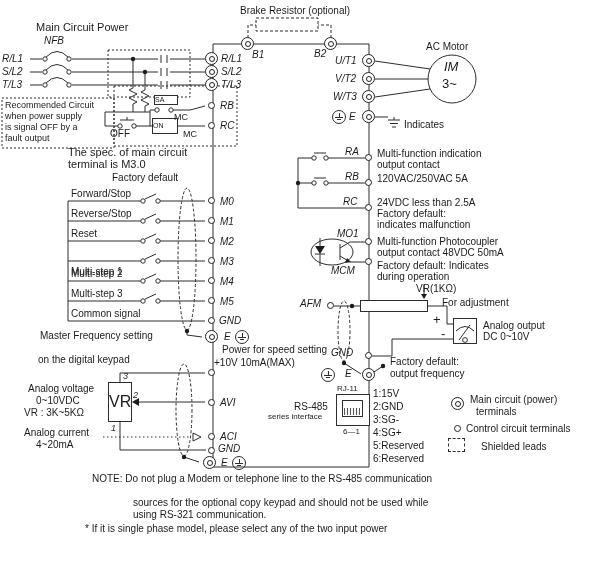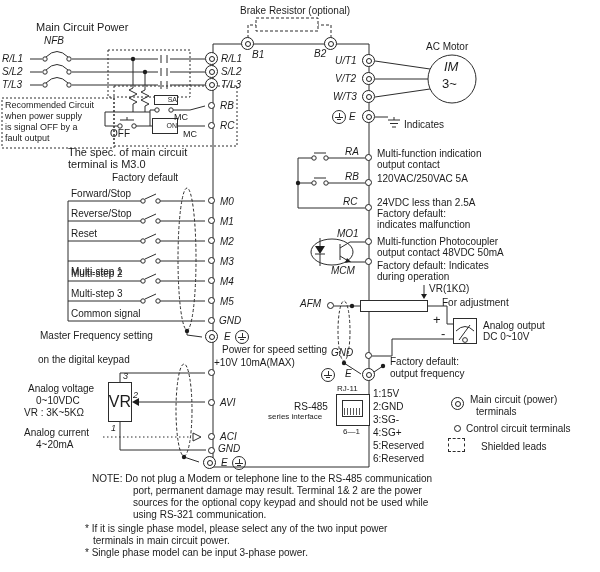--- a/index.html
+++ b/index.html
@@ -12,21 +12,21 @@
   .s9{font-size:9px;line-height:10px}
   .s8{font-size:8px;line-height:9px}
   .s7{font-size:7px;line-height:8px}
   .s13{font-size:13px;line-height:13px}
   .tm{position:absolute;width:13px;height:13px;border:1.3px solid #222;border-radius:50%;
       background:#fff;box-sizing:border-box;display:flex;align-items:center;justify-content:center;z-index:3}
   .tm::after{content:"";width:4px;height:4px;border:1.2px solid #222;border-radius:50%}
   .tc{position:absolute;width:7px;height:7px;border:1.2px solid #222;border-radius:50%;
       background:#fff;box-sizing:border-box;z-index:3}
   .bx{position:absolute;border:1px solid #2d2d2d;background:#fff;box-sizing:border-box;z-index:2;
-      display:flex;align-items:center;justify-content:flex-end}
+      display:flex;align-items:center;justify-content:flex-start}
   .bxd{position:absolute;border:1px dashed #2d2d2d;box-sizing:border-box;z-index:2}
   .gn{position:absolute;width:14px;height:14px;border:1px solid #2d2d2d;border-radius:50%;box-sizing:border-box;z-index:2}
   .gn::before{content:"";position:absolute;left:2px;right:2px;top:6px;border-top:1px solid #2d2d2d}
   .gn::after{content:"";position:absolute;left:4px;right:4px;top:8px;border-top:1px solid #2d2d2d}
   .gn i{position:absolute;left:6px;right:6px;top:10px;border-top:1px solid #2d2d2d}
   .gn b{position:absolute;left:6px;top:2px;height:4px;border-left:1px solid #2d2d2d}
   .hatch{position:absolute;left:1px;right:1px;bottom:1px;height:7px;
          background:repeating-linear-gradient(90deg,#555 0 1px,transparent 1px 3px)}
 </style>
 </head>
@@ -215,21 +215,21 @@
   <span class="L" style="left:377px;top:219px">indicates malfunction</span>
 
   <span class="L i" style="left:337px;top:228px">MO1</span>
   <span class="L i" style="left:331px;top:265px">MCM</span>
   <span class="L" style="left:377px;top:236px">Multi-function Photocoupler</span>
   <span class="L" style="left:377px;top:247px">output contact 48VDC 50mA</span>
   <span class="L" style="left:377px;top:260px">Factory default: Indicates</span>
   <span class="L" style="left:377px;top:271px">during operation</span>
 
   <span class="L i" style="left:300px;top:298px">AFM</span>
-  <span class="L" style="left:429px;top:283px">VR(1KΩ)</span>
+  <span class="L" style="left:416px;top:283px">VR(1KΩ)</span>
   <span class="L" style="left:442px;top:297px">For adjustment</span>
   <div class="bx" style="left:360px;top:300px;width:68px;height:12px"></div>
   <span class="L s13" style="left:433px;top:313px">+</span>
   <span class="L s13" style="left:441px;top:327px">-</span>
   <div class="bx" style="left:453px;top:318px;width:24px;height:26px">
     <svg width="22" height="24" viewBox="0 0 22 24">
       <path d="M2 12 Q11 3 20 12 M5 21 L16 6" stroke="#2d2d2d" fill="none" stroke-width="1"></path>
       <circle cx="11" cy="21" r="2.4" fill="#fff" stroke="#2d2d2d"></circle>
     </svg>
   </div>
@@ -251,26 +251,23 @@
   <span class="L i" style="left:335px;top:73px">V/T2</span>
   <span class="L i" style="left:333px;top:91px">W/T3</span>
   <span class="gn" style="left:332px;top:110px">
       <i></i>
       <b></b>
     </span>
   <span class="L i" style="left:349px;top:111px">E</span>
   <span class="L" style="left:404px;top:119px">Indicates</span>
 
   <span class="L" style="left:92px;top:473px">NOTE: Do not plug a Modem or telephone line to the RS-485 communication</span>
-  <span class="L" style="left:133px;top:485px">port, permanent damage may result. Terminal 1&amp; 2 are the power</span>
   <span class="L" style="left:133px;top:497px">sources for the optional copy keypad and should not be used while</span>
   <span class="L" style="left:133px;top:509px">using RS-321 communication.</span>
   <span class="L" style="left:85px;top:523px">* If it is single phase model, please select any of the two input power</span>
-  <span class="L" style="left:93px;top:535px">terminals in main circuit power.</span>
-  <span class="L" style="left:85px;top:547px">* Single phase model can be input 3-phase power.</span>
 
   <span class="tm" style="left:205px;top:52px"></span>
   <span class="tm" style="left:205px;top:65px"></span>
   <span class="tm" style="left:205px;top:78px"></span>
   <span class="tm" style="left:241px;top:37px"></span>
   <span class="tm" style="left:324px;top:37px"></span>
   <span class="tm" style="left:362px;top:54px"></span>
   <span class="tm" style="left:362px;top:72px"></span>
   <span class="tm" style="left:362px;top:90px"></span>
   <span class="tm" style="left:362px;top:110px"></span>

